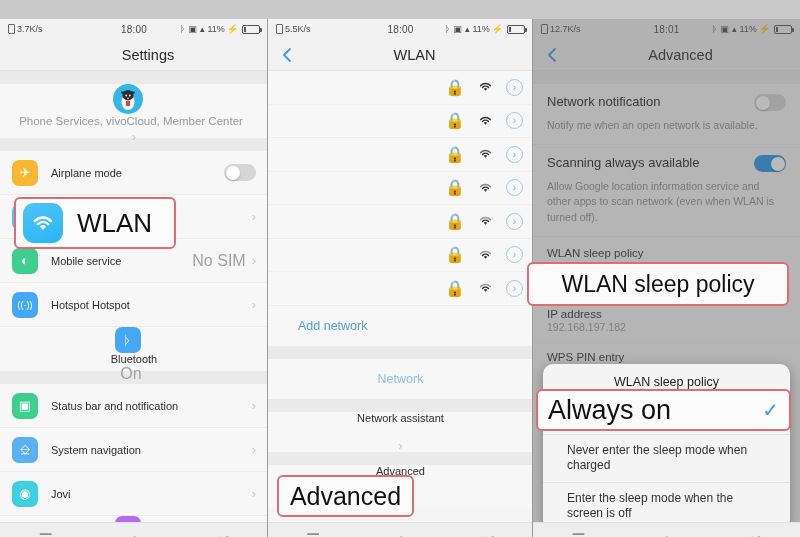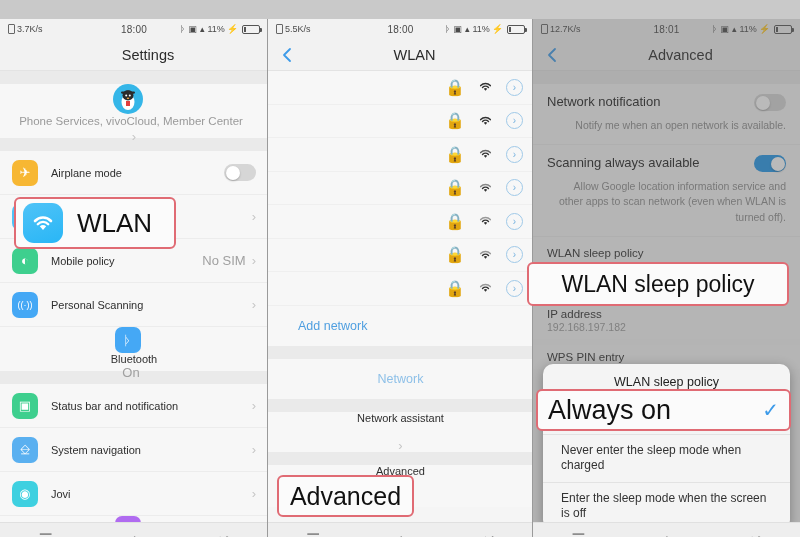--- a/index.html
+++ b/index.html
@@ -68,21 +68,21 @@
     display:flex; align-items:center; height:44px; padding:0 12px;
     border-bottom:1px solid #ececec; background:#f7f7f7; position:relative;
   }
   .row:last-child{ border-bottom:none;flex-direction:column; }
   .ricon{
     width:26px;height:26px;border-radius:7px;flex:0 0 26px;
     display:flex;align-items:center;justify-content:center;
     color:#fff; font-size:13px; margin-right:13px;
   }
   .rlabel{ font-size:11px; color:#2e2e2e; flex:1; }
-  .rvalue{ font-size:13px; color:#a0a0a0; margin-right:6px; }
+  .rvalue{ font-size:16px; color:#a0a0a0; margin-right:6px; }
   .chev{ color:#c6c6c6; font-size:13px; line-height:1; }
 
   
   .acct-row{ height:54px; }
   .avatar{
     width:30px;height:30px;border-radius:50%;flex:0 0 30px;margin-right:12px;
     background:#35b6e8; display:flex;align-items:center;justify-content:center;
     overflow:hidden;
   }
   .acct-txt{ flex:1; font-size:11.5px; color:#9a9a9a; line-height:1.35; padding-right:6px;}
@@ -122,40 +122,40 @@
   .link-row{
     height:40px; display:flex; align-items:center; padding:0 30px;
     font-size:12.5px; color:#4f9fe0; background:#f7f7f7;
   }
   .link-row.center{ justify-content:center; color:#8ec0e8; }
 
   
   .sec{ background:#f7f7f7; padding:10px 14px 11px; border-bottom:1px solid #ececec;}
   .sec-head{ display:flex;}
   .sec-title{ flex:1; font-size:13px; color:#222; }
-  .sec-desc{ font-size:10.5px; color:#8e8e8e; line-height:1.45; margin-top:7px;text-align:right; }
+  .sec-desc{ font-size:10.5px; color:#8e8e8e; line-height:1.45; margin-top:7px; }
   .kv{ padding:6px 14px; background:#f7f7f7; }
   .kv .k{ font-size:11.5px; color:#2e2e2e; }
   .kv .v{ font-size:10.5px; color:#9b9b9b; margin-top:1px; }
 
   .dim{
     position:absolute; inset:0; background:rgba(90,90,90,.42); pointer-events:none;
   }
 
   
   .dialog{
     position:absolute; left:10px; right:10px; top:345px;
     background:#f4f4f4; border-radius:10px; overflow:hidden;
     box-shadow:0 3px 12px rgba(0,0,0,.3);
   }
   .dlg-title{
     text-align:center;font-size:12.5px;color:#222;padding:11px 0 9px;
   }
   .dlg-opt{
-    display:flex;align-items:flex-start;padding:8px 18px;font-size:12px;color:#333;
+    display:flex;align-items:flex-start;padding:8px 24px;font-size:12px;color:#333;
     line-height:1.3; min-height:34px;
   }
   .dlg-opt .txt{flex:1;}
   .dlg-opt + .dlg-opt{ border-top:1px solid #e2e2e2; }
   .check{ color:#3d9be9; font-size:15px; margin-left:8px; }
 
   
   .callout{
     position:absolute; border:2px solid #e06b74; border-radius:6px;
     background:#fbfbfb; display:flex; align-items:center;
@@ -259,28 +259,28 @@
               <path d="M2.9 5.4a6.6 6.6 0 0 1 9.2 0" stroke="#fff" stroke-width="1.6" fill="none" stroke-linecap="round"></path>
               <path d="M4.6 7.3a4.2 4.2 0 0 1 5.8 0" stroke="#fff" stroke-width="1.5" fill="none" stroke-linecap="round"></path>
             </svg>
         </div>
         <div class="rlabel">WLAN</div>
         <span class="chev">›</span>
       </div>
 
       <div class="row">
         <div class="ricon" style="background:#3ecf8e">◐</div>
-        <div class="rlabel">Mobile policy</div>
+        <div class="rlabel">Mobile service</div>
         <div class="rvalue">No SIM</div>
         <span class="chev">›</span>
       </div>
 
       <div class="row">
         <div class="ricon" style="background:#45a8f5;font-size:9px">((·))</div>
-        <div class="rlabel">Personal Scanning</div>
+        <div class="rlabel">Hotspot Hotspot</div>
         <span class="chev">›</span>
       </div>
 
       <div class="row">
         <div class="ricon" style="background:#45a8f5">ᚦ</div>
         <div class="rlabel">Bluetooth</div>
         <div class="rvalue">On</div>
         <span class="chev">›</span>
       </div>
     </div>

